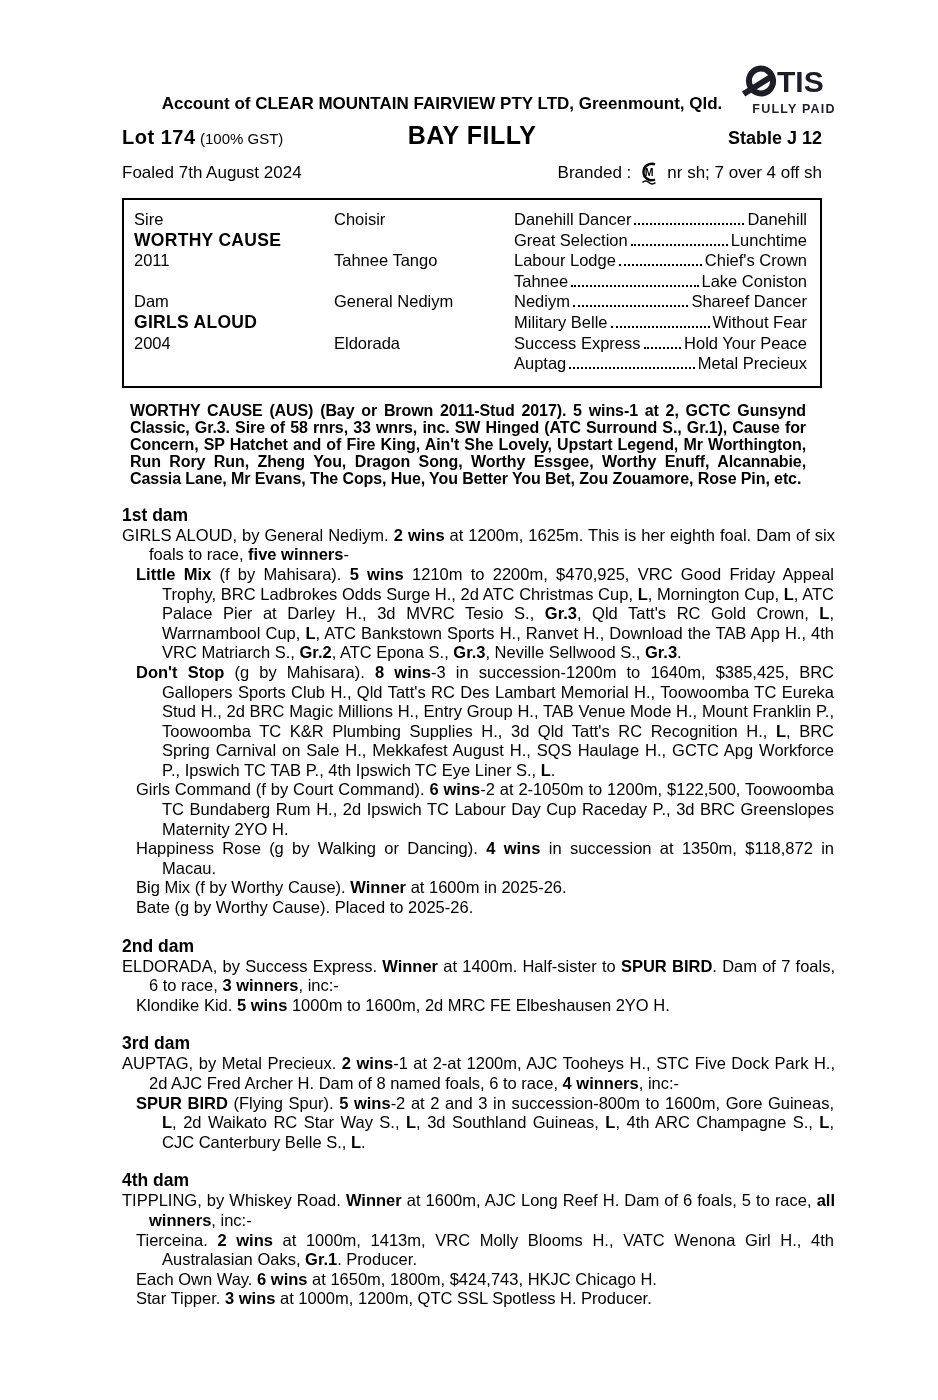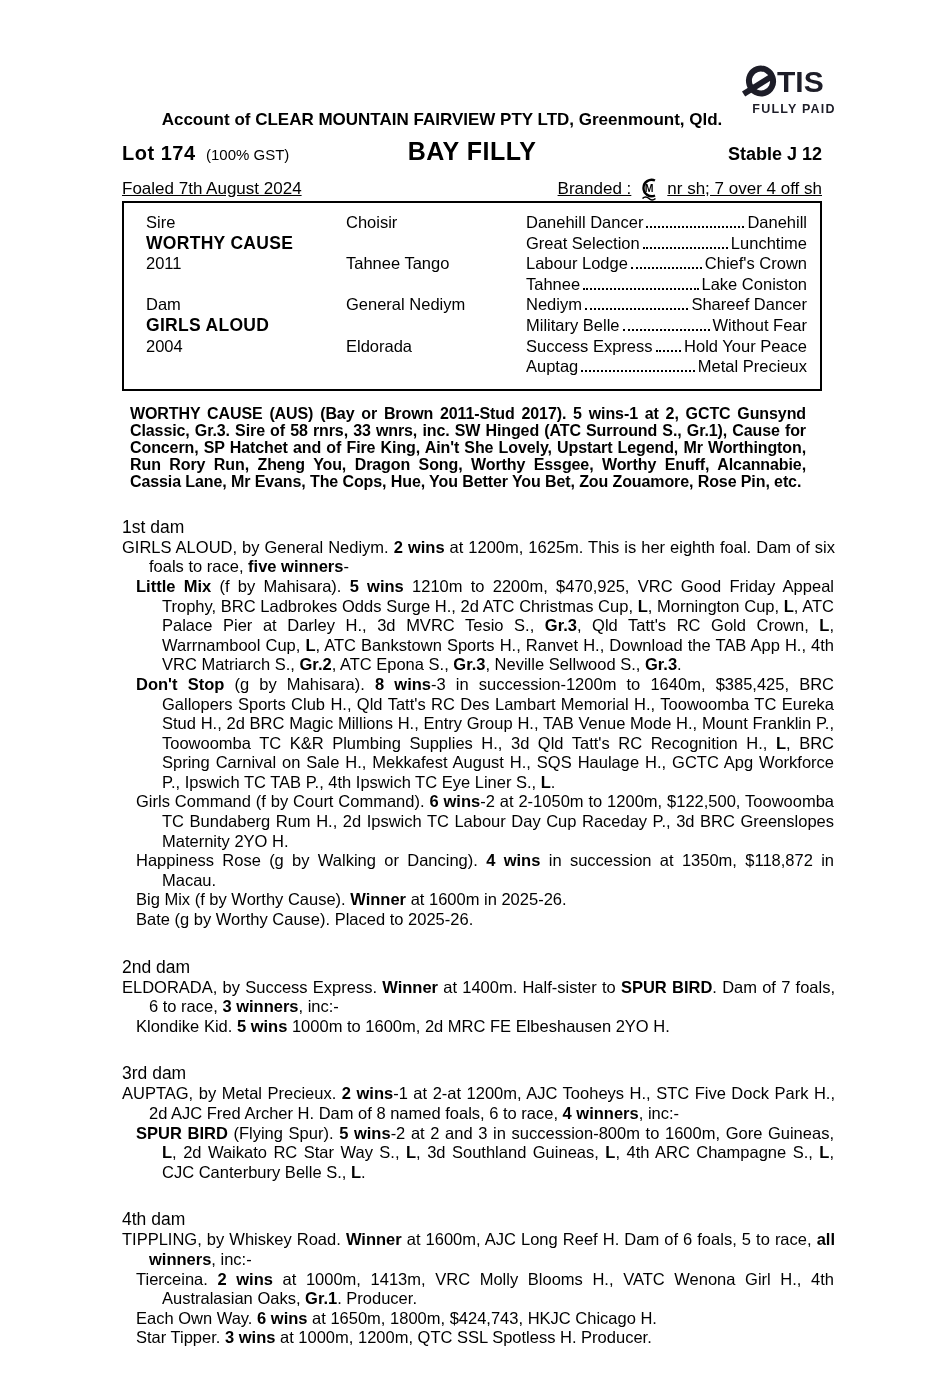--- a/index.html
+++ b/index.html
@@ -9,21 +9,21 @@
     height: 1400px;
     margin: 0 auto;
     background: #ffffff;
     color: #000;
     font-family: "Liberation Sans", sans-serif;
     overflow: hidden;
   }
   .content {
     position: absolute;
     left: 122px;
-    top: 16px;
+    top: 0;
     width: 700px;
   }
   
   .logo-block {
     position: absolute;
     right: 89px;
     top: 64px;
     width: 110px;
     text-align: center;
     color: #1d1d28;
@@ -45,38 +45,37 @@
     width: 640px;
   }
   .lot-row {
     margin-top: 7px;
     display: grid;
     grid-template-columns: 1fr auto 1fr;
     align-items: baseline;
   }
   .lot-left { white-space: nowrap; }
   .lot-number { font-size: 20px; font-weight: bold; letter-spacing: 0.5px; }
-  .gst-note { font-size: 15px; margin-left: 6px; }
+  .gst-note { font-size: 15px; }
   .horse-title { font-size: 25px; font-weight: bold; letter-spacing: 0.5px; text-align: center; }
   .stable { font-size: 18px; font-weight: bold; text-align: right; white-space: nowrap; }
   .foaled-row {
     margin-top: 10px;
     display: flex;
     justify-content: space-between;
     align-items: center;
     font-size: 17px;
-    text-decoration: underline;
   }
   .branded-wrap { display: flex; align-items: center; gap: 5px; }
   .brand-mark { display: inline-block; margin: 0 2px; }
   
   .ped-box {
-    margin-top: 0;
+    margin-top: 13px;
     border: 2px solid #000;
-    padding: 9px 13px 12px 22px;
+    padding: 9px 13px 12px 10px;
     font-size: 16.5px;
   }
   .ped-row {
     display: grid;
     grid-template-columns: 200px 180px 1fr;
     line-height: 20.6px;
     align-items: baseline;
   }
   .ped-main { font-weight: bold; font-size: 17.5px; letter-spacing: 0.3px; }
   .ped-line { display: flex; align-items: baseline; }
@@ -90,23 +89,23 @@
   .stud-para {
     margin: 14px 0 0 8px;
     width: 676px;
     font-weight: bold;
     font-size: 16px;
     line-height: 17px;
     text-align: justify;
     letter-spacing: -0.1px;
   }
   .section-heading {
-    margin-top: 27px;
+    margin-top: 18px;
     font-size: 17.5px;
-    font-weight: normal;
+    font-weight: bold;
   }
   .para {
     font-size: 16.5px;
     line-height: 19.6px;
     text-align: justify;
     padding-left: 27px;
     text-indent: -27px;
     width: 686px;
   }
   .para.dam { margin-left: 0; }

